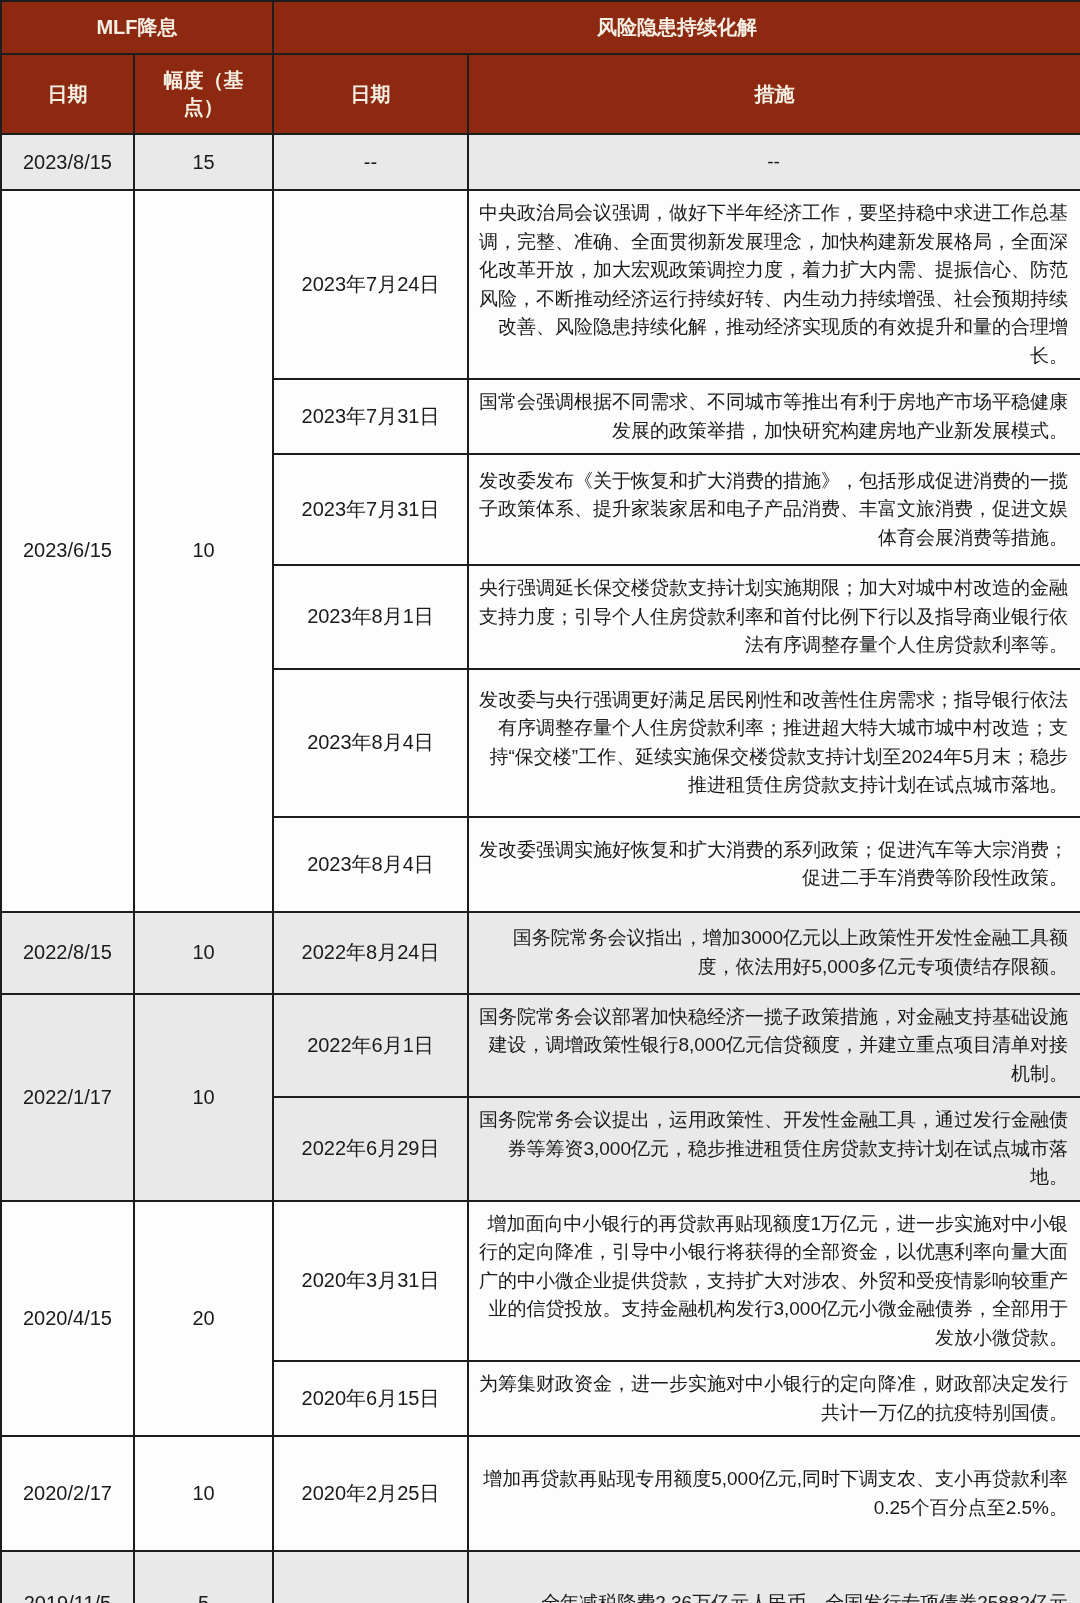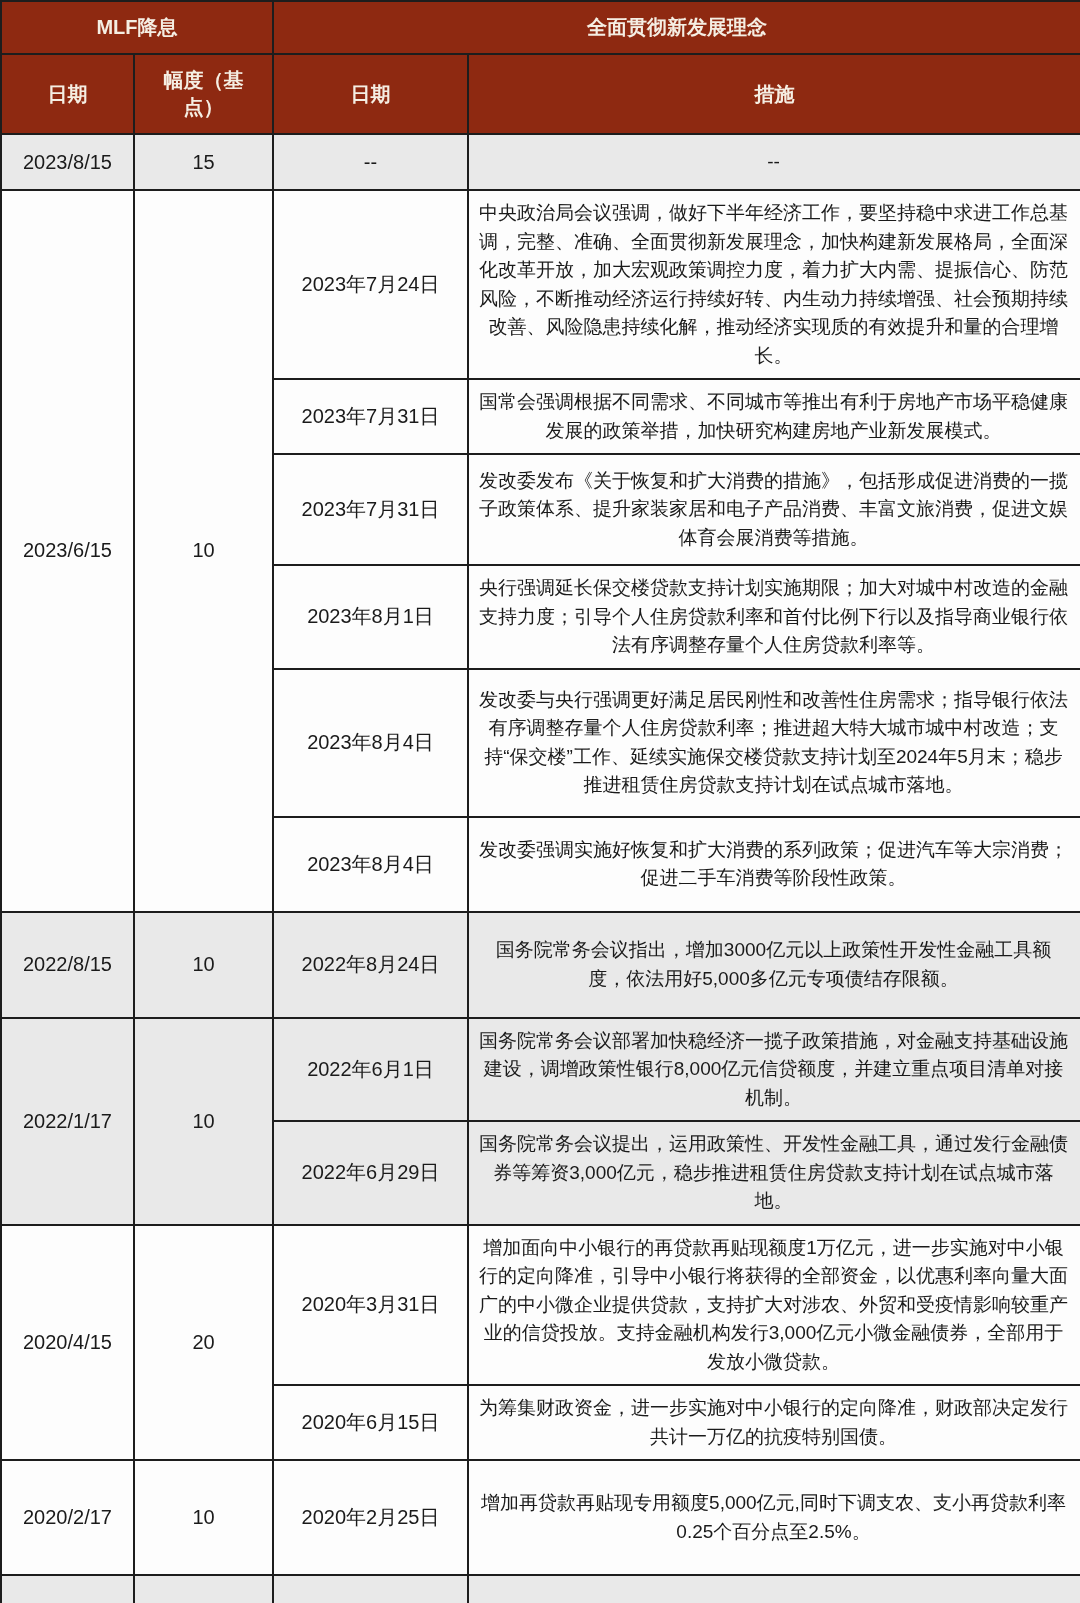--- a/index.html
+++ b/index.html
@@ -39,42 +39,42 @@
   tr.hc-row{height:37px;margin-left:8px;}
   td.c-mlf-date,td.c-bp,td.c-mdate{
     text-align:center;
     vertical-align:middle;
     font-size:20px;
     padding:4px 4px;
   }
   td.c-mtext{
     font-size:19px;
     line-height:1.5;
-    text-align:center;
+    text-align:right;
     vertical-align:middle;
     padding:8px 12px 8px 10px;
   }
   td.c-mtext.center{text-align:center;}
   td.shade-gray{background:var(--row-gray);}
   td.shade-white{background:var(--row-white);}
 </style>
 </head>
 <body>
 
 <table class="policy">
   <colgroup>
     <col style="width:133px">
     <col style="width:139px">
     <col style="width:195px">
     <col style="width:613px">
   </colgroup>
   <thead>
     <tr class="hg-row">
       <th colspan="2">MLF降息</th>
-      <th colspan="2">全面贯彻新发展理念</th>
+      <th colspan="2">风险隐患持续化解</th>
     </tr>
     <tr class="hc-row">
       <th>日期</th>
       <th>幅度（基点）</th>
       <th>日期</th>
       <th>措施</th>
     </tr>
   </thead>
   <tbody>
       <tr style="height: 56px;">
@@ -102,21 +102,21 @@
         <td class="c-mtext shade-white">央行强调延长保交楼贷款支持计划实施期限；加大对城中村改造的金融支持力度；引导个人住房贷款利率和首付比例下行以及指导商业银行依法有序调整存量个人住房贷款利率等。</td>
       </tr>
       <tr style="height: 148px;">
         <td class="c-mdate shade-white">2023年8月4日</td>
         <td class="c-mtext shade-white">发改委与央行强调更好满足居民刚性和改善性住房需求；指导银行依法有序调整存量个人住房贷款利率；推进超大特大城市城中村改造；支持“保交楼”工作、延续实施保交楼贷款支持计划至2024年5月末；稳步推进租赁住房贷款支持计划在试点城市落地。</td>
       </tr>
       <tr style="height: 95px;">
         <td class="c-mdate shade-white">2023年8月4日</td>
         <td class="c-mtext shade-white">发改委强调实施好恢复和扩大消费的系列政策；促进汽车等大宗消费；促进二手车消费等阶段性政策。</td>
       </tr>
-      <tr style="height: 106px;">
+      <tr style="height: 82px;">
         <td rowspan="1" class="c-mlf-date shade-gray">2022/8/15</td>
         <td rowspan="1" class="c-bp shade-gray">10</td>
         <td class="c-mdate shade-gray">2022年8月24日</td>
         <td class="c-mtext shade-gray">国务院常务会议指出，增加3000亿元以上政策性开发性金融工具额度，依法用好5,000多亿元专项债结存限额。</td>
       </tr>
       <tr style="height: 103px;">
         <td rowspan="2" class="c-mlf-date shade-gray">2022/1/17</td>
         <td rowspan="2" class="c-bp shade-gray">10</td>
         <td class="c-mdate shade-gray">2022年6月1日</td>
         <td class="c-mtext shade-gray">国务院常务会议部署加快稳经济一揽子政策措施，对金融支持基础设施建设，调增政策性银行8,000亿元信贷额度，并建立重点项目清单对接机制。</td>

